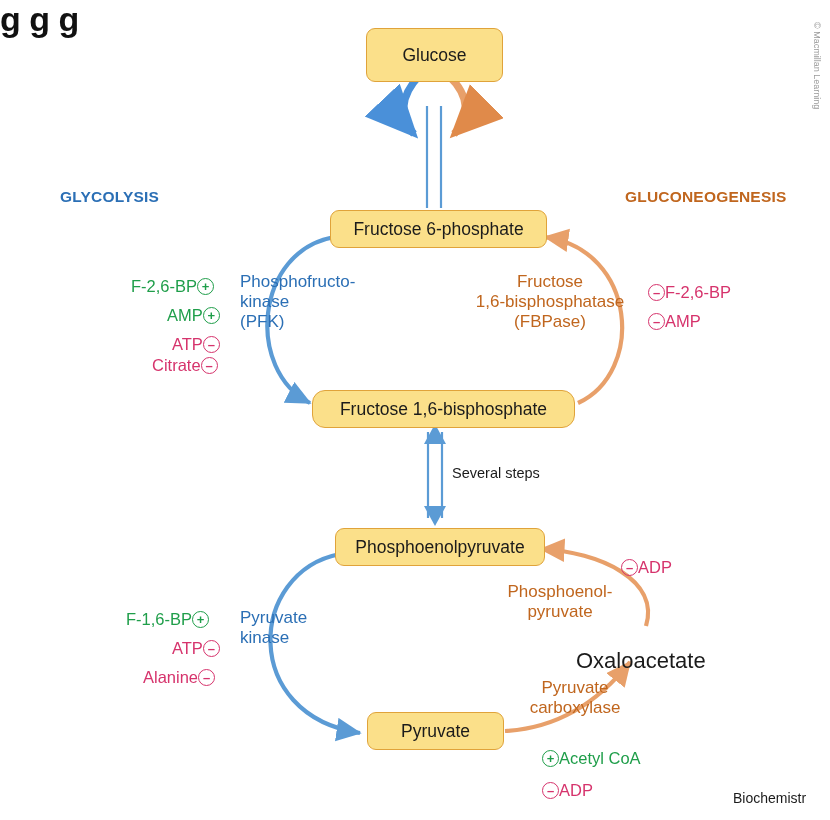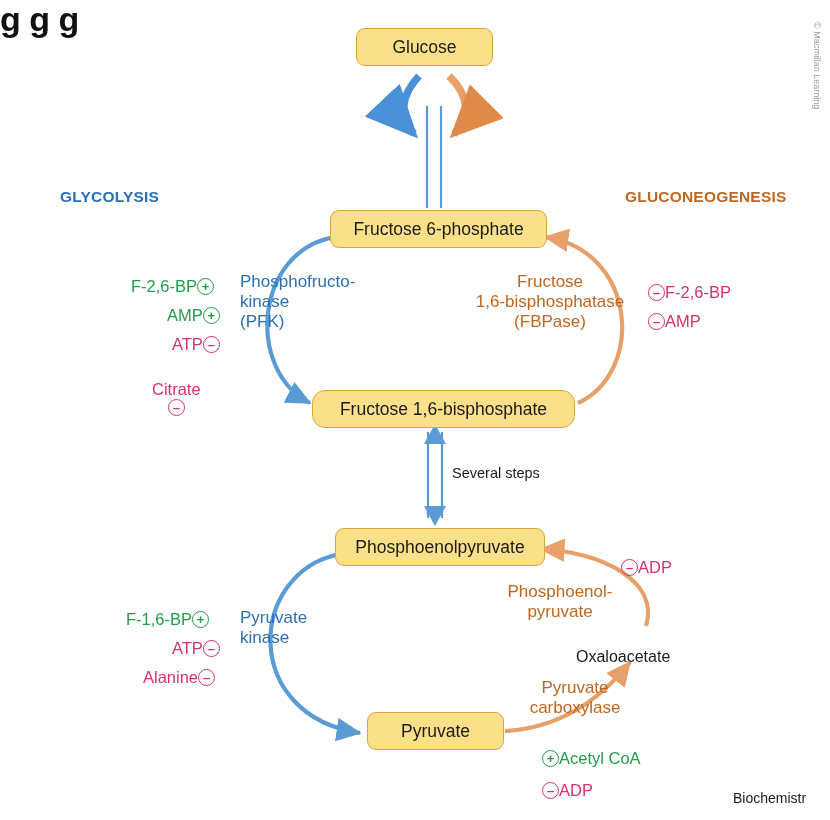--- a/index.html
+++ b/index.html
@@ -53,21 +53,21 @@
   .gluco-color { color: #c0661e; }
   .enzyme {
     font-size: 17px;
     line-height: 1.18;
     text-align: center;
   }
   .enzyme.left { color: #2b6fb5; }
   .enzyme.right { color: #c0661e; }
   .plain {
     color: #1b1b1b;
-    font-size: 16px;
+    font-size: 22px;
   }
   .small-step {
     color: #1b1b1b;
     font-size: 14.5px;
   }
   .reg-row {
     position: absolute;
     display: flex;
     align-items: center;
     gap: 0;
@@ -154,21 +154,21 @@
     <path d="M435,424 L424,444 L446,444 z" fill="#5b9bd5"></path>
     <path d="M435,526 L424,506 L446,506 z" fill="#5b9bd5"></path>
 
     <path d="M340,554 C248,572 240,715 360,733" fill="none" stroke="#5b9bd5" stroke-width="4.2" marker-end="url(#arrowBlueSm)"></path>
 
     <path d="M505,731 C560,728 600,700 630,662" fill="none" stroke="#e8a06a" stroke-width="4.2" marker-end="url(#arrowOrangeSm)"></path>
 
     <path d="M646,626 C660,580 600,552 541,549" fill="none" stroke="#e8a06a" stroke-width="4.2" marker-end="url(#arrowOrangeSm)"></path>
   </svg>
 
-  <div class="node" style="left:356px; top:28px; width:137px; height:38px;">
+  <div class="node" style="left:366px; top:28px; width:137px; height:54px;">
     <span>Glucose</span>
   </div>
 
   <div class="node" style="left:330px; top:210px; width:217px; height:38px;">
     <span>Fructose 6-phosphate</span>
   </div>
 
   <div class="node" style="left:312px; top:390px; width:263px; height:38px;border-radius:13px;">
     <span>Fructose 1,6-bisphosphate</span>
   </div>
@@ -228,21 +228,21 @@
     <span class="sym plus">+</span>
   </div>
   <div class="reg-row" style="left:167px; top:306px;">
     <span class="reg-green">AMP</span>
     <span class="sym plus">+</span>
   </div>
   <div class="reg-row" style="left:172px; top:335px;">
     <span class="reg-red">ATP</span>
     <span class="sym minus">–</span>
   </div>
-  <div class="reg-row" style="left:152px; top:380px;flex-direction:column;">
+  <div class="reg-row" style="left:152px; top:356px;">
     <span class="reg-red">Citrate</span>
     <span class="sym minus">–</span>
   </div>
 
   <div class="reg-row" style="left:648px; top:283px;">
     <span class="sym minus">–</span>
     <span class="reg-red">F-2,6-BP</span>
   </div>
   <div class="reg-row" style="left:648px; top:312px;">
     <span class="sym minus">–</span>

